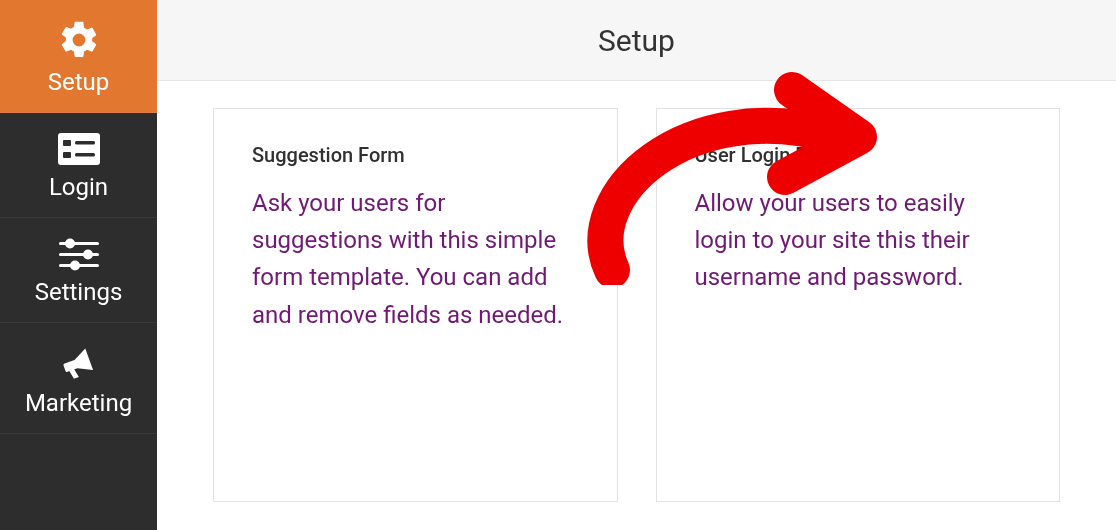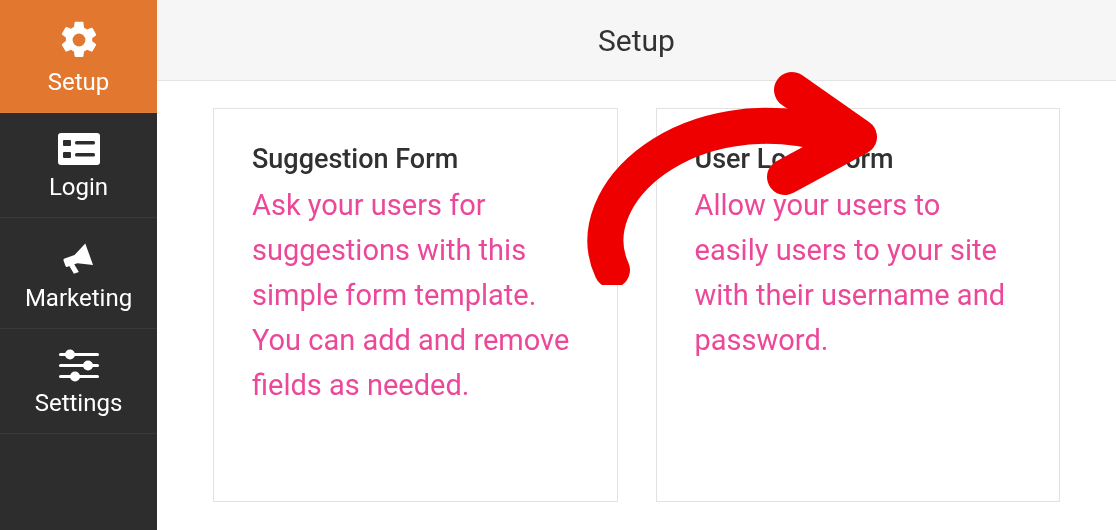--- a/index.html
+++ b/index.html
@@ -8,22 +8,22 @@
   .sidebar-item{display:flex;flex-direction:column;align-items:center;justify-content:center;color:#fff;cursor:pointer;padding:18px 0 16px;border-bottom:1px solid rgba(255,255,255,.06);}
   .sidebar-item.active{background:#e27730;}
   .sidebar-item .icon{display:flex;align-items:center;justify-content:center;margin-bottom:6px;}
   .sidebar-item .icon svg{fill:#fff;}
   .sidebar-item .label{font-size:24px;font-weight:400;color:#fff;}
   .main{position:absolute;left:157px;top:0;right:0;bottom:0;}
   .header{height:80px;border-bottom:1px solid #e4e4e4;background:#f6f6f6;display:flex;align-items:center;justify-content:center;}
   .header-title{font-size:30px;color:#333;font-weight:400;}
   .content{position:absolute;left:0;top:80px;right:0;bottom:0;padding:28px 56px;display:flex;gap:38px;}
   .card{flex:1;border:1px solid #e2e2e2;background:#fff;padding:34px 38px 44px;min-width:0;cursor:pointer;box-sizing:border-box;}
-  .card-title{font-size:27px;color:#313131;margin:0 0 8px;font-weight:500;}
-  .card-desc{font-size:29px;line-height:1.55;color:#ec4899;margin:0;}
+  .card-title{font-size:20px;color:#313131;margin:0 0 18px;font-weight:500;}
+  .card-desc{font-size:24px;line-height:1.55;color:#701a75;margin:0;}
   .annotation{position:absolute;pointer-events:none;}
 </style>
 </head>
 <body>
 
 <div class="sidebar">
   <div class="sidebar-item active">
     <span class="icon">
       <svg width="44" height="44" viewBox="0 0 24 24">
           <path d="M19.14 12.94a7.14 7.14 0 0 0 .05-.94 7.14 7.14 0 0 0-.05-.94l2.03-1.58a.5.5 0 0 0 .12-.64l-1.92-3.32a.5.5 0 0 0-.6-.22l-2.39.96a7.03 7.03 0 0 0-1.62-.94l-.36-2.54A.5.5 0 0 0 13.9 2h-3.8a.5.5 0 0 0-.49.42l-.36 2.54c-.58.24-1.12.55-1.62.94l-2.39-.96a.5.5 0 0 0-.6.22L2.72 8.48a.5.5 0 0 0 .12.64l2.03 1.58c-.03.31-.05.63-.05.94s.02.63.05.94l-2.03 1.58a.5.5 0 0 0-.12.64l1.92 3.32c.13.22.39.31.6.22l2.39-.96c.5.39 1.04.7 1.62.94l.36 2.54c.4.24.24.42.49.42h3.8c.25 0 .46-.18.49-.42l.36-2.54c.58-.24 1.12-.55 1.62-.94l2.39.96c.22.09.47 0 .6-.22l1.92-3.32a.5.5 0 0 0-.12-.64l-2.03-1.58zM12 15.5A3.5 3.5 0 1 1 15.5 12 3.5 3.5 0 0 1 12 15.5z"></path>
@@ -40,54 +40,54 @@
           <rect x="19" y="10" width="20" height="3.5" rx="1.5" fill="#2d2d2d"></rect>
           <rect x="7" y="21" width="8" height="6" rx="1" fill="#2d2d2d"></rect>
           <rect x="19" y="22" width="20" height="3.5" rx="1.5" fill="#2d2d2d"></rect>
         </svg>
     </span>
     <span class="label">Login</span>
   </div>
 
   <div class="sidebar-item">
     <span class="icon">
-      <svg width="46" height="42" viewBox="0 0 24 24" fill="#fff">
-          <path transform="rotate(-20 12 12)" d="M3 10v4a1 1 0 0 0 1 1h1l1 5h3l-1-5h2l8 4V6l-8 4H4a1 1 0 0 0-1 1z"></path>
-        </svg>
-    </span>
-    <span class="label">Marketing</span>
-  </div>
-
-  <div class="sidebar-item">
-    <span class="icon">
       <svg width="46" height="36" viewBox="0 0 46 36" fill="#fff">
           <rect x="3" y="6" width="40" height="3" rx="1.5"></rect>
           <circle cx="14" cy="7.5" r="5"></circle>
           <rect x="3" y="17" width="40" height="3" rx="1.5"></rect>
           <circle cx="32" cy="18.5" r="5"></circle>
           <rect x="3" y="28" width="40" height="3" rx="1.5"></rect>
           <circle cx="19" cy="29.5" r="5"></circle>
         </svg>
     </span>
     <span class="label">Settings</span>
+  </div>
+
+  <div class="sidebar-item">
+    <span class="icon">
+      <svg width="46" height="42" viewBox="0 0 24 24" fill="#fff">
+          <path transform="rotate(-20 12 12)" d="M3 10v4a1 1 0 0 0 1 1h1l1 5h3l-1-5h2l8 4V6l-8 4H4a1 1 0 0 0-1 1z"></path>
+        </svg>
+    </span>
+    <span class="label">Marketing</span>
   </div>
 </div>
 
 <div class="main">
   <div class="header">
     <div class="header-title">Setup</div>
   </div>
   <div class="content">
     <div class="card">
       <h3 class="card-title">Suggestion Form</h3>
       <p class="card-desc">Ask your users for suggestions with this simple form template. You can add and remove fields as needed.</p>
     </div>
     <div class="card">
       <h3 class="card-title">User Login Form</h3>
-      <p class="card-desc">Allow your users to easily users to your site with their username and password.</p>
+      <p class="card-desc">Allow your users to easily login to your site this their username and password.</p>
     </div>
   </div>
 
   <svg class="annotation" style="left:310px;top:55px" width="410" height="230" viewBox="0 0 410 230">
     <path d="M 145 215 C 110 140, 220 40, 365 80" stroke="#ee0000" stroke-width="36" fill="none" stroke-linecap="round"></path>
     <path d="M 325 35 L 392 82 L 318 122" stroke="#ee0000" stroke-width="36" fill="none" stroke-linecap="round" stroke-linejoin="round"></path>
   </svg>
 </div>
 
 </body></html>

